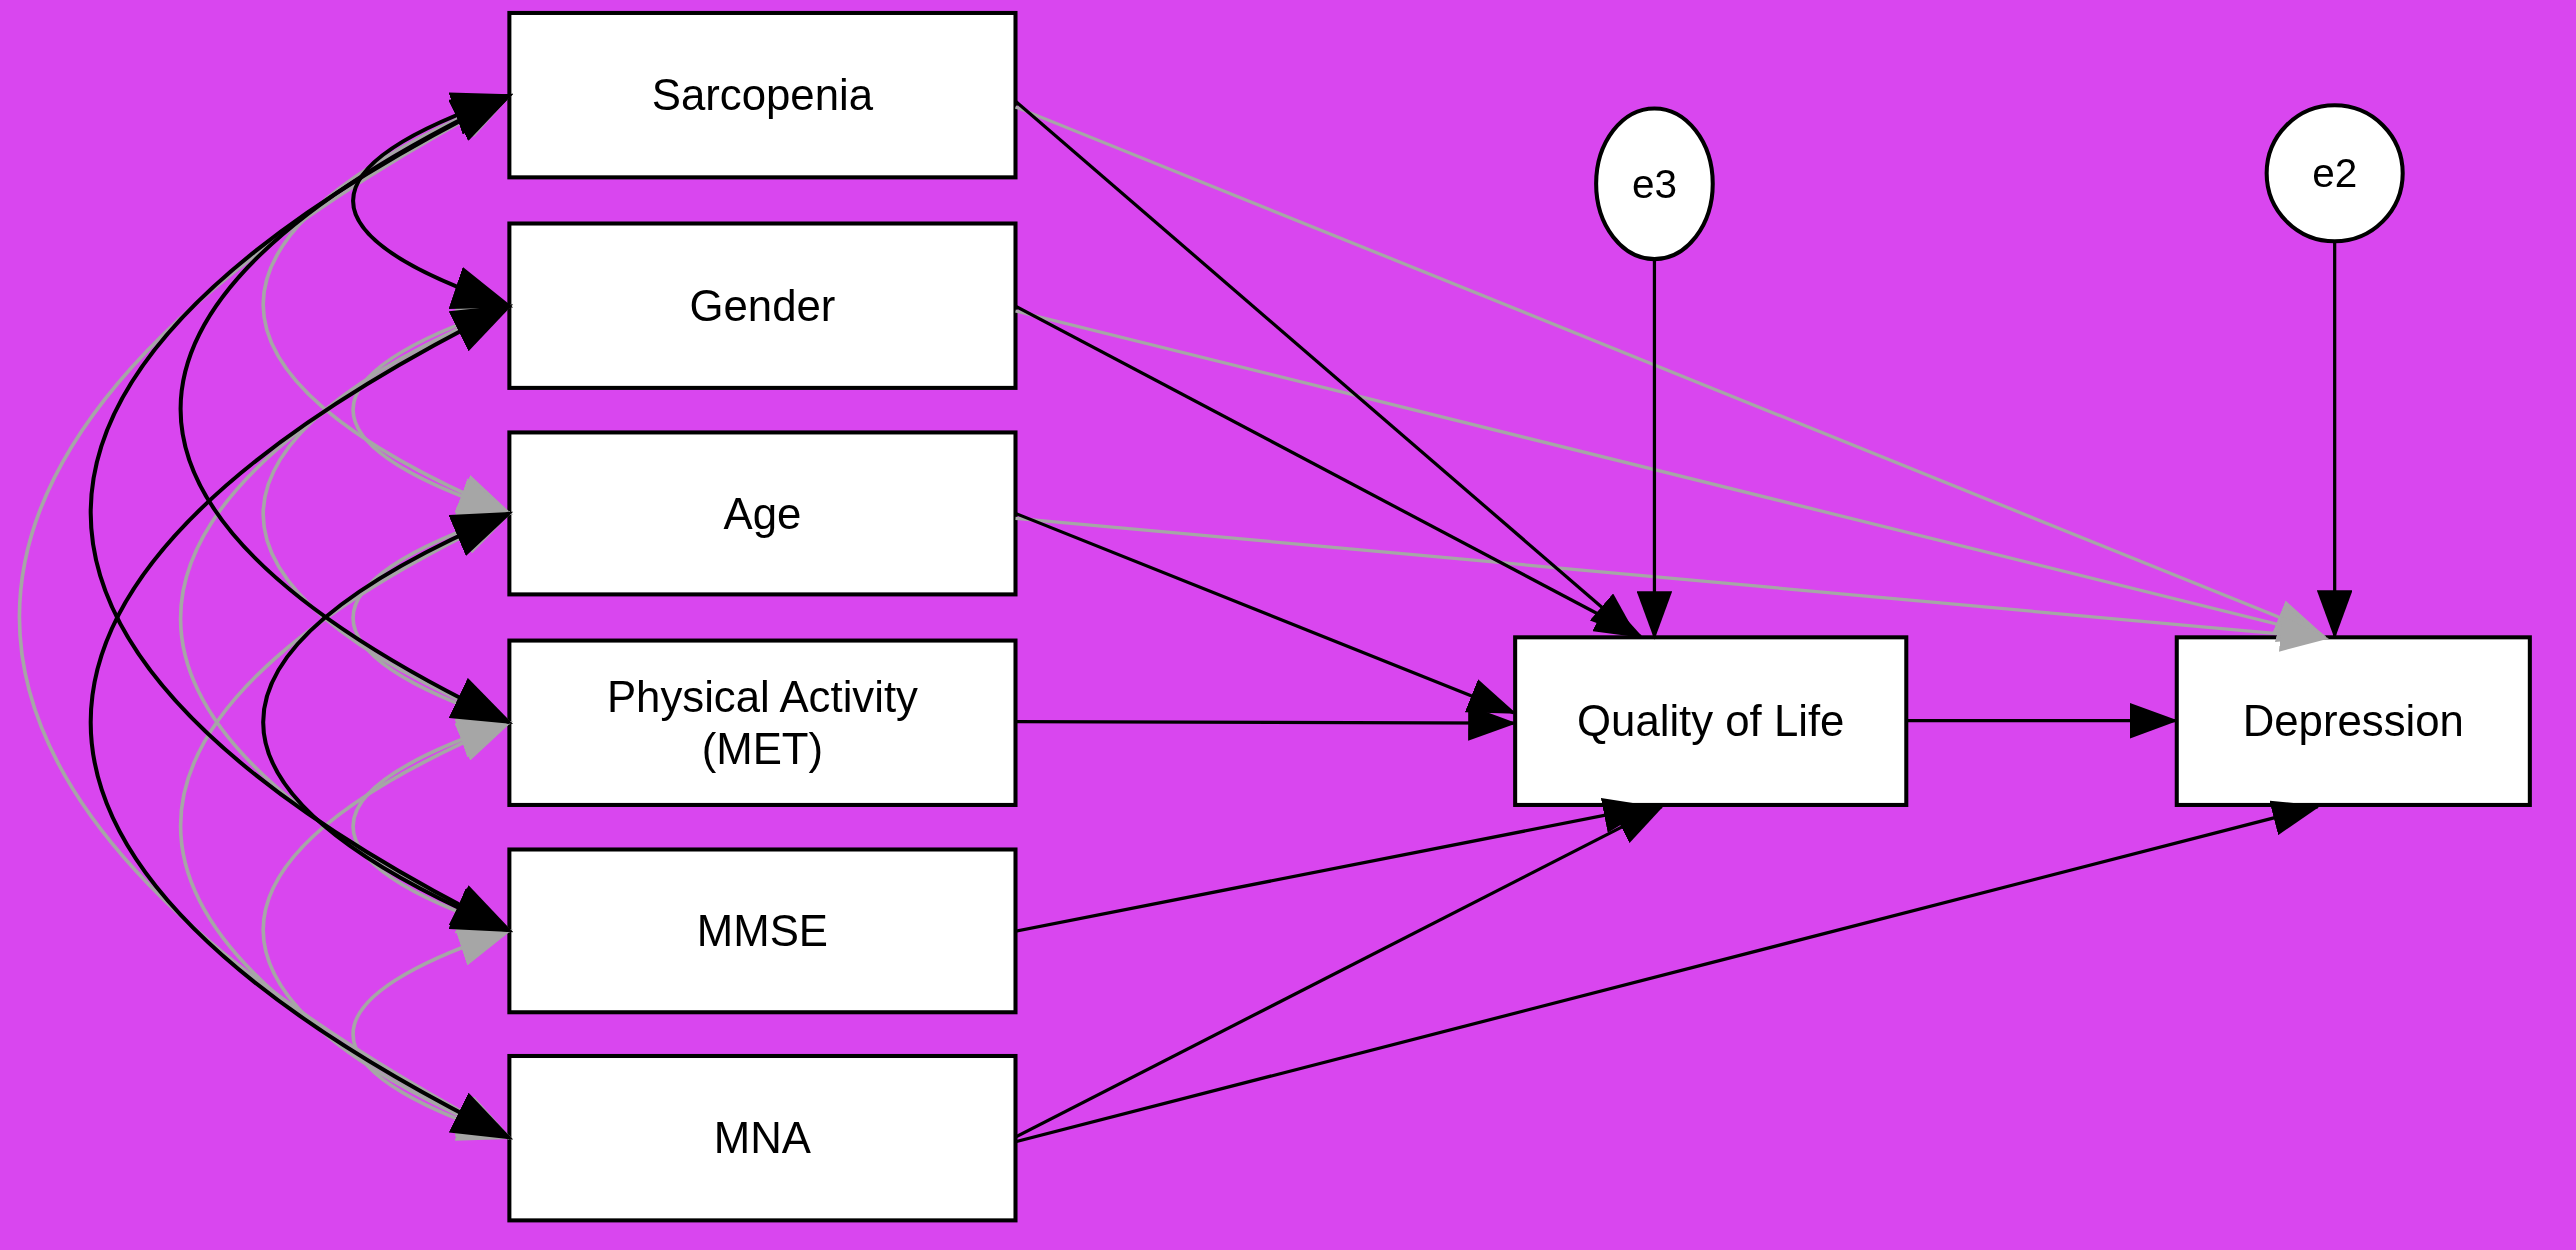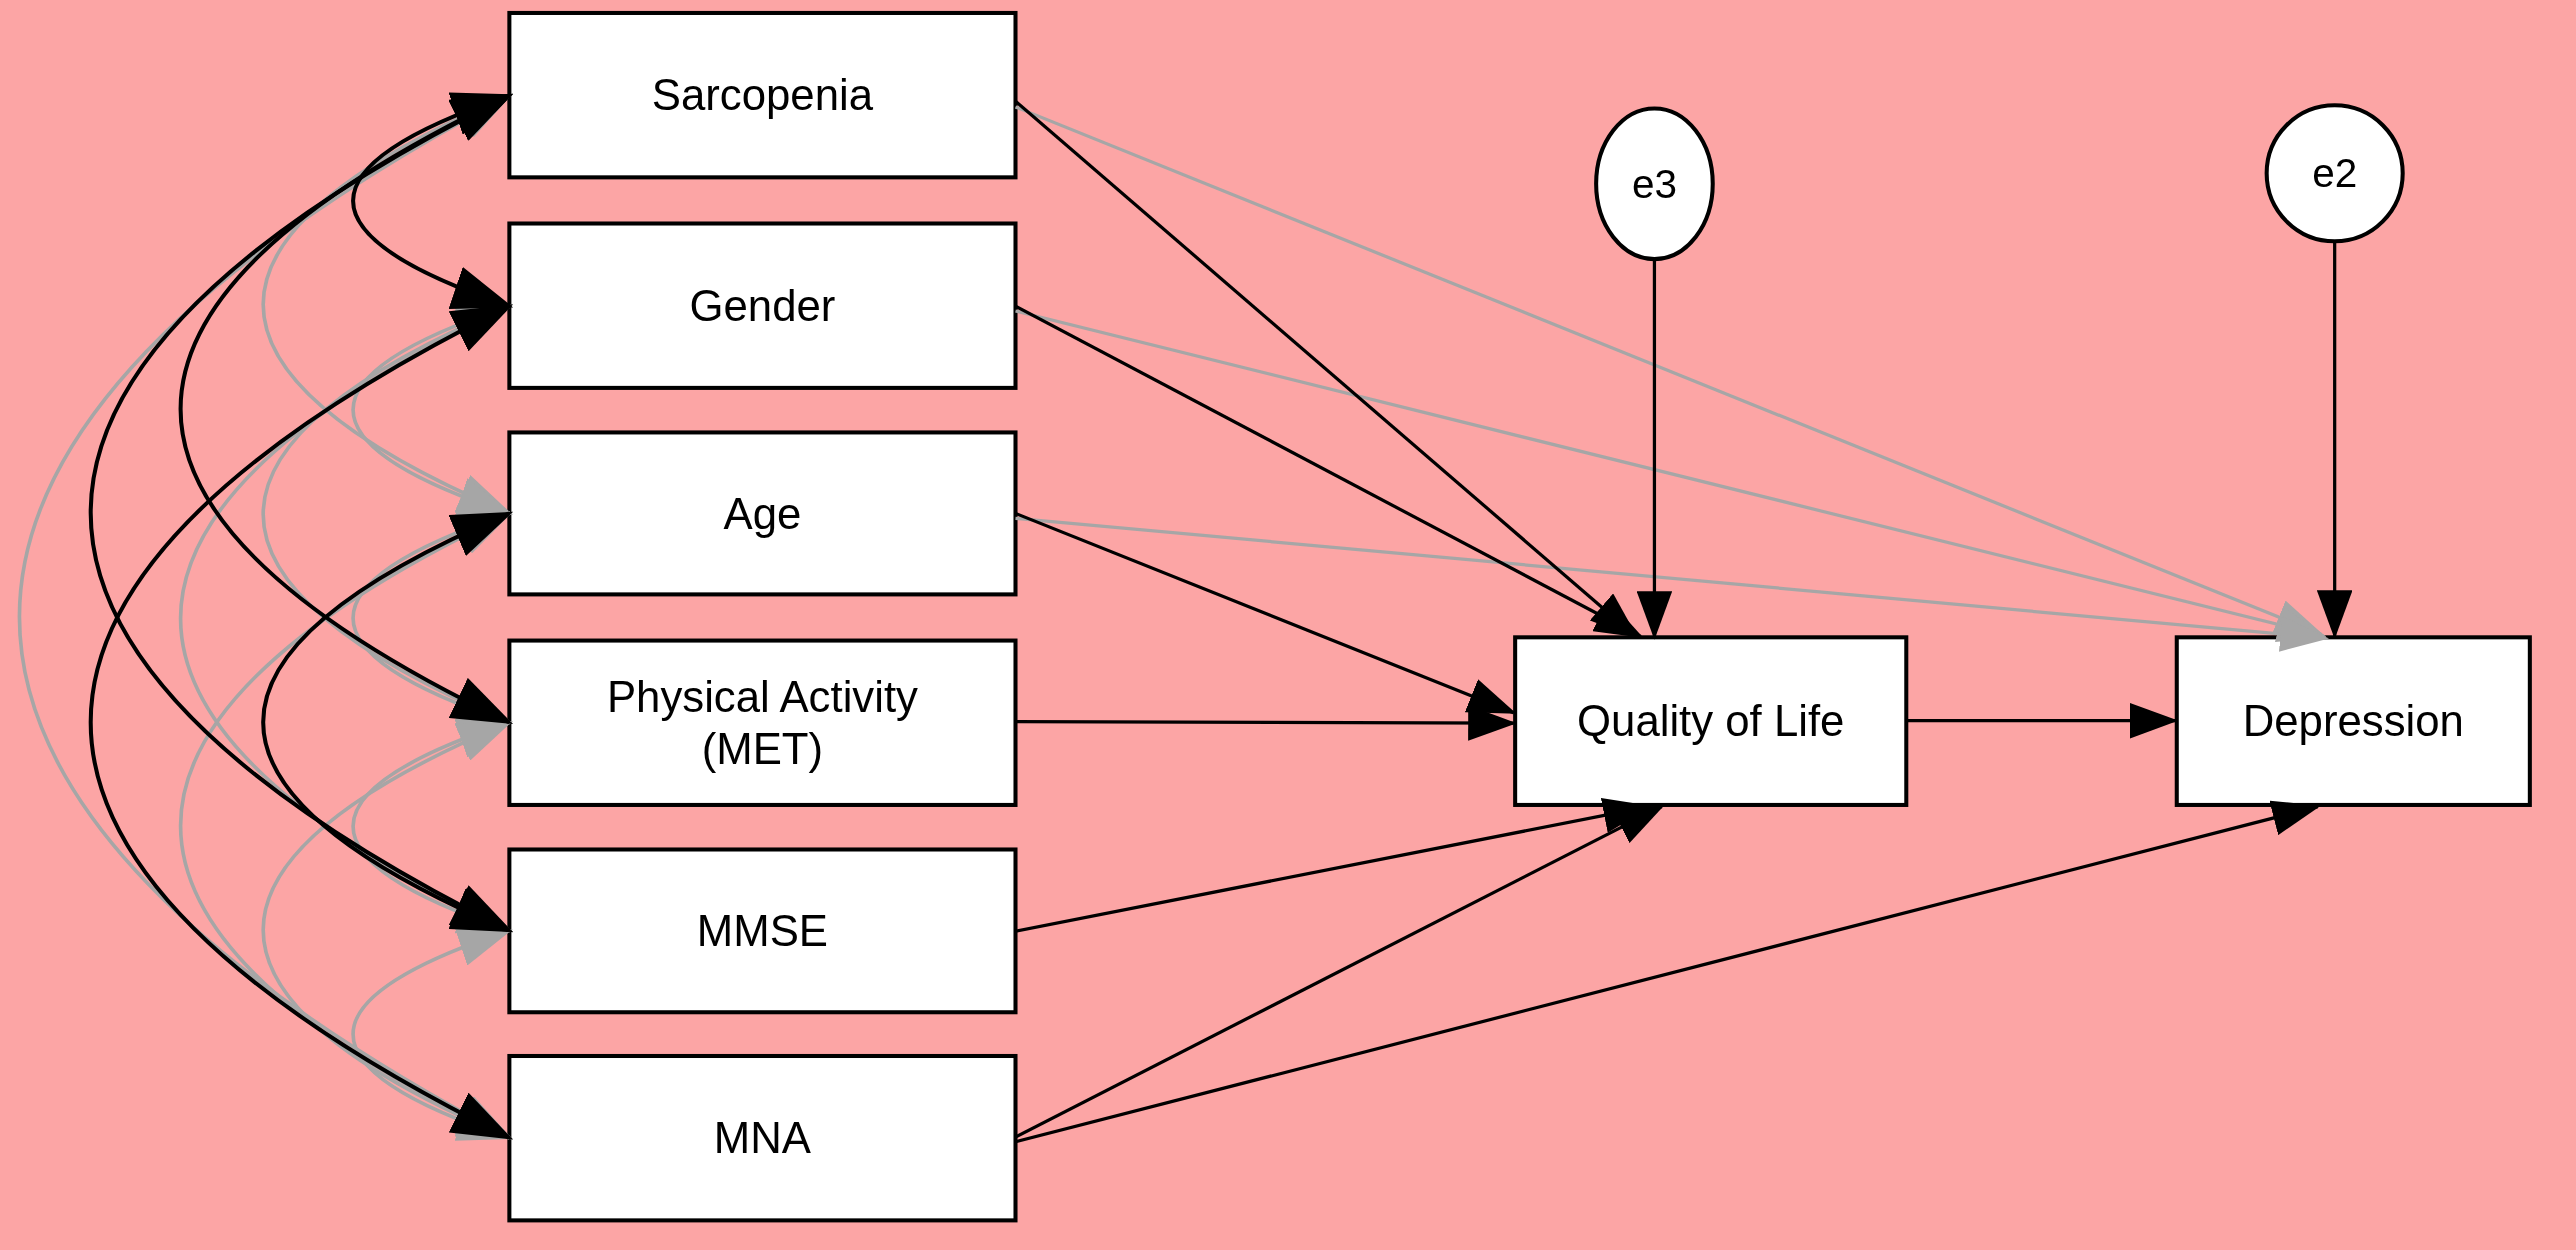--- a/index.html
+++ b/index.html
@@ -2,21 +2,21 @@
 <html style="font-size:13px"><head>
 <meta charset="utf-8">
 <style>
   html, body {
     margin: 0;
     padding: 0;
     background: #ffffff;
   }
   #stage {
     width: 100%;
-    background: #fca5a5;
+    background: #d946ef;
     text-decoration: underline;
   }
   svg {
     display: block;
     width: 100%;
     height: auto;
     font-family: "Liberation Sans", sans-serif;
   }
   text {
     fill: #000000;

